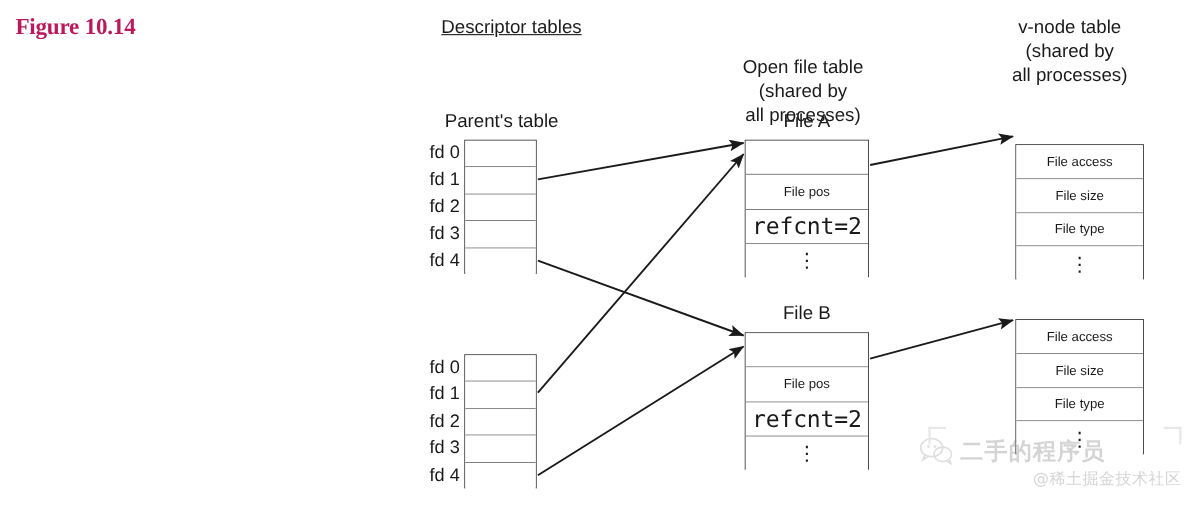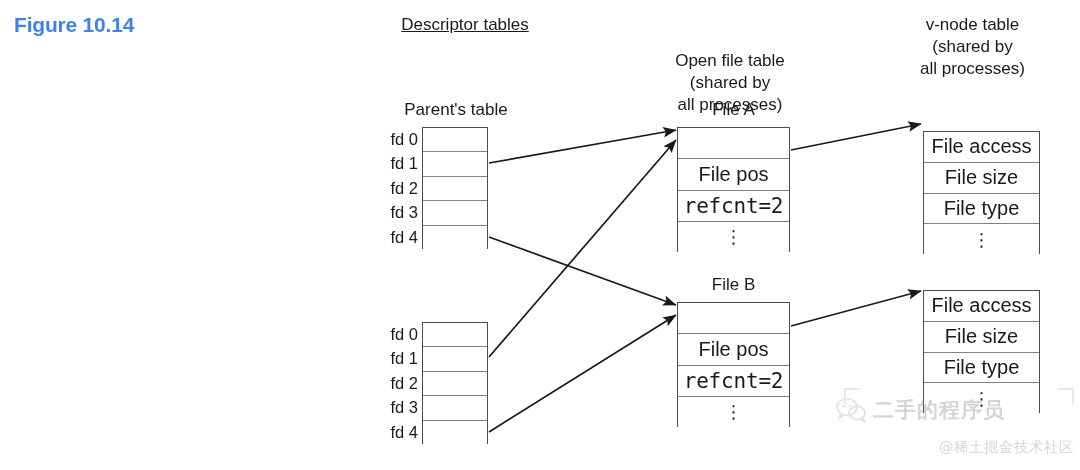--- a/index.html
+++ b/index.html
@@ -20,25 +20,25 @@
   }
 
   
   .caption {
     position: absolute;
     left: 14px;
     top: 14px;
     width: 330px;
   }
   .caption-title {
-    font-family: Liberation Sans, sans-serif;
+    font-family: Liberation Serif, serif;
     font-weight: bold;
     font-size: 21px;
     letter-spacing: -0.2px;
-    color: #3b82f6;
+    color: #be185d;
     line-height: 1.0;
     margin-bottom: 23px;
   }
   .caption-body {
     font-family: "DejaVu Sans", sans-serif;
     font-size: 17.5px;
     line-height: 1.33;
     color: #1a1a1a;
     letter-spacing: -0.3px;
   }
@@ -81,21 +81,21 @@
     border: 1.4px solid #4d4d4d;
     background: #ffffff;
   }
   .box .cell {
     box-sizing: border-box;
     border-bottom: 1.2px solid #808080;
     display: flex;
     align-items: center;
     justify-content: center;
     font-family: "Liberation Sans", sans-serif;
-    font-size: 20px;
+    font-size: 12px;
     color: #1a1a1a;
     background: #ffffff;
   }
   .box .cell:last-child { border-bottom: none; }
   .cell.mono {
     font-family: "DejaVu Sans Mono", monospace;
     font-size: 21px;
     letter-spacing: -0.2px;
   }
   .cell.vdots {
@@ -166,21 +166,21 @@
     letter-spacing: 1px;
     color: #9a9a9a;
     font-weight: bold;
   }
   #watermark .wm-sub {
     font-family: "DejaVu Sans", sans-serif;
     font-size: 14.5px;
     letter-spacing: 0.5px;
     color: #9a9a9a;
     text-align: right;
-    margin-top: 14px;
+    margin-top: 2px;
     padding-right: 2px;
   }
   .wm-corner {
     position: absolute;
     width: 14px;
     height: 14px;
   }
   .wm-corner.tl { left: 8px;  top: -8px; border-left: 2px solid #c9c9c9; border-top: 2px solid #c9c9c9; }
   .wm-corner.tr { right: 2px; top: -8px; border-right: 2px solid #c9c9c9; border-top: 2px solid #c9c9c9; }
 </style>

